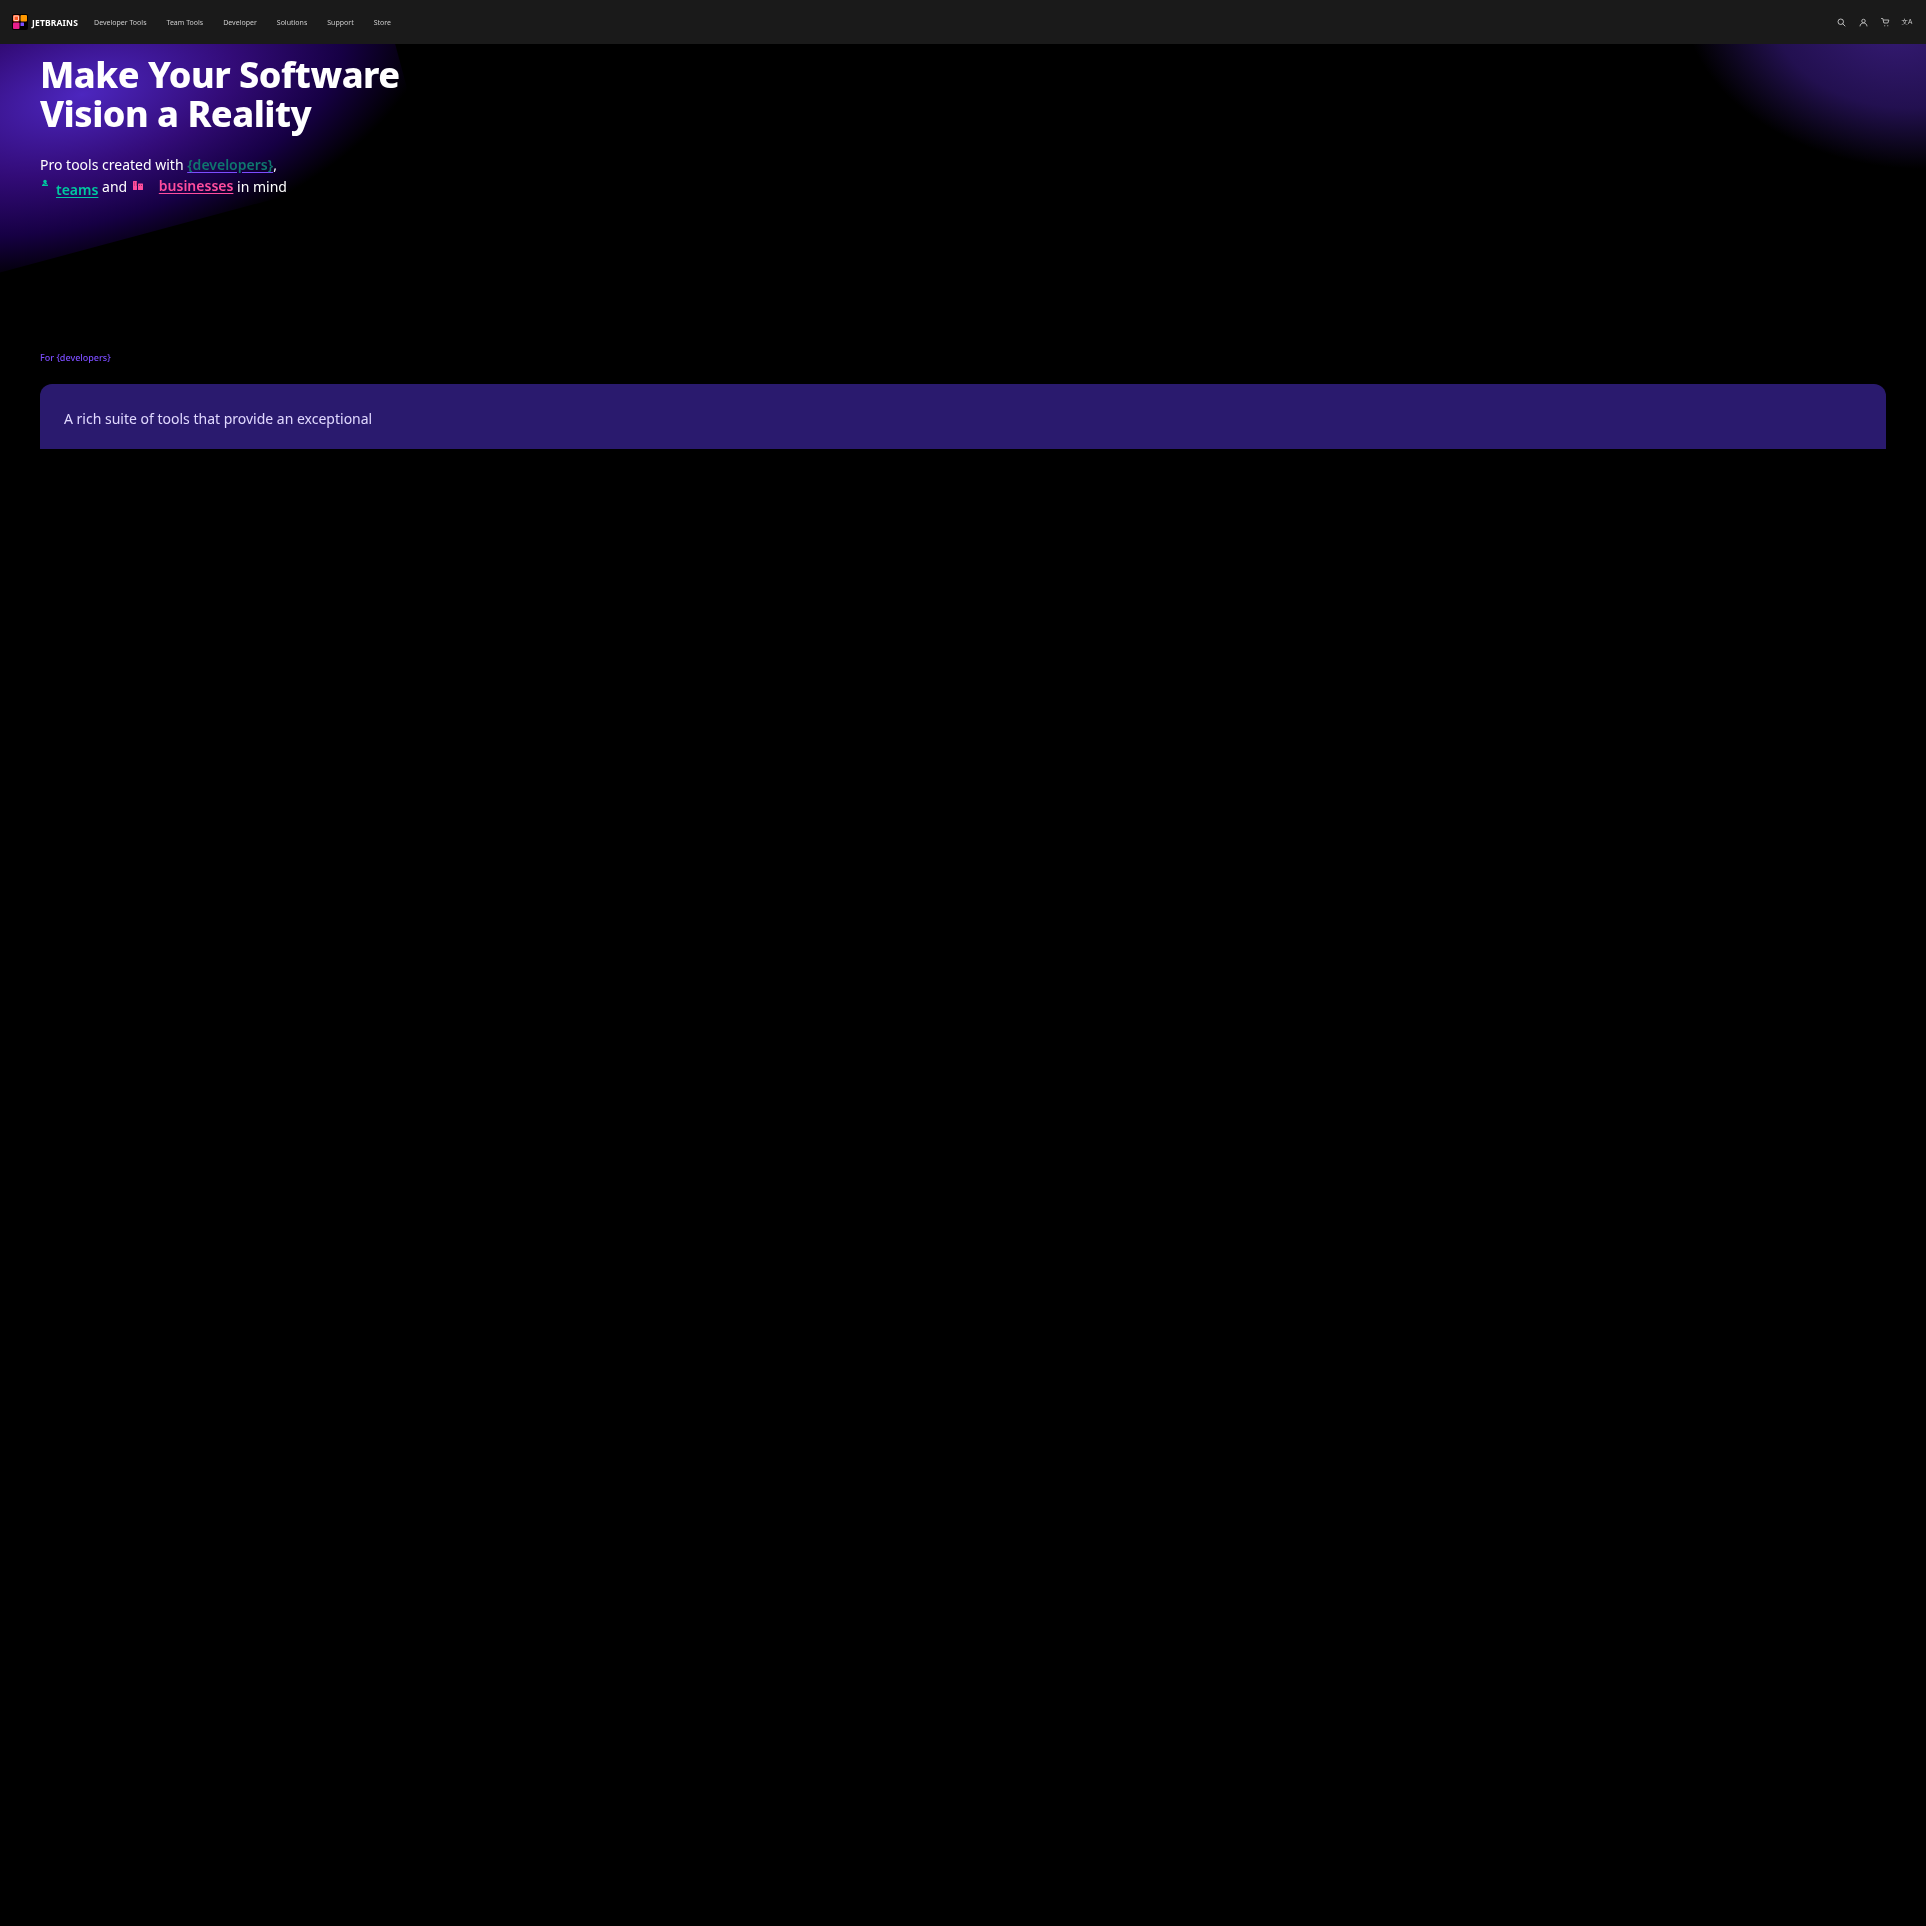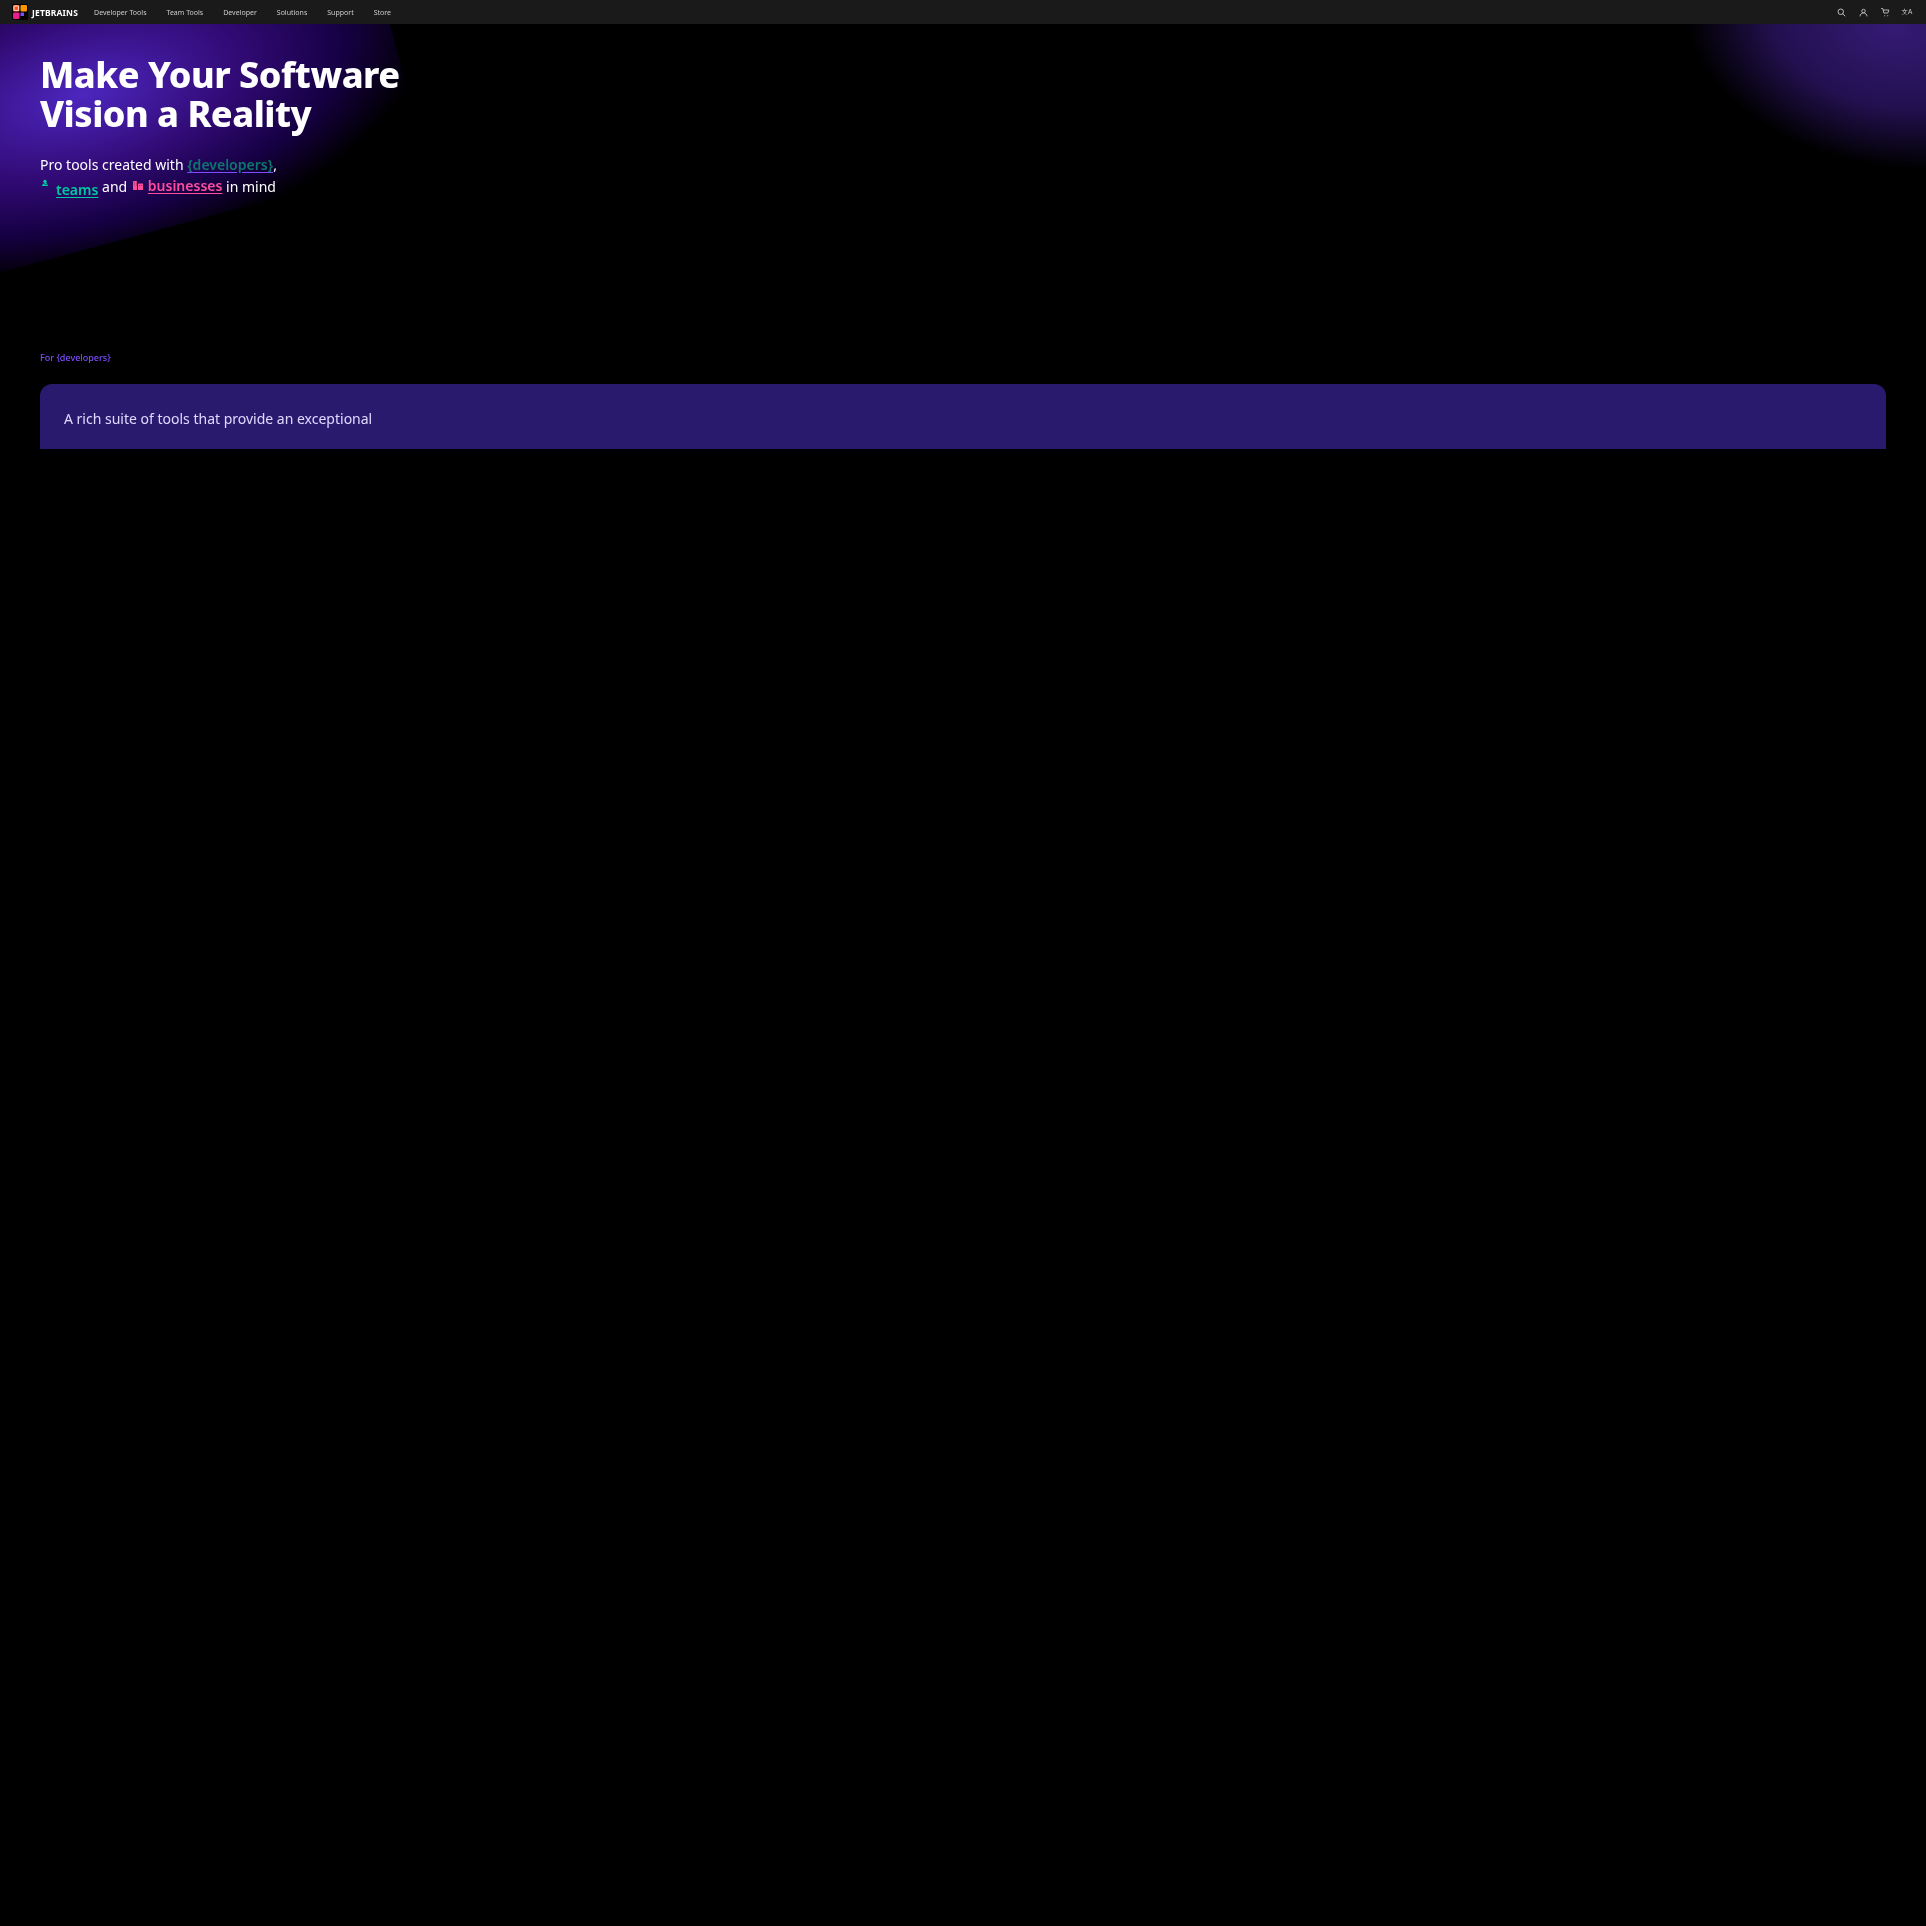--- a/index.html
+++ b/index.html
@@ -14,21 +14,21 @@
       color: #fff;
       overflow-x: hidden;
     }
 
     
     nav {
       position: fixed;
       top: 0;
       left: 0;
       right: 0;
-      height: 24px;
+      height: 44px;
       background: #1a1a1a;
       display: flex;
       align-items: center;
       padding: 0 12px;
       z-index: 100;
       gap: 16px;
     }
 
     .nav-logo {
       display: flex;
@@ -164,21 +164,21 @@
       color: #00c8a0;
       font-weight: 600;
       text-decoration: underline;
       text-decoration-color: #00c8a0;
       text-underline-offset: 2px;
     }
 
     .businesses-wrap {
       display: inline-flex;
       align-items: center;
-      gap: 3px;
+      gap: 14px;
     }
 
     .hero-subtitle .businesses {
       color: #ff4d9e;
       font-weight: 600;
       text-decoration: underline;
       text-decoration-color: #ff4d9e;
       text-underline-offset: 2px;
     }
 

